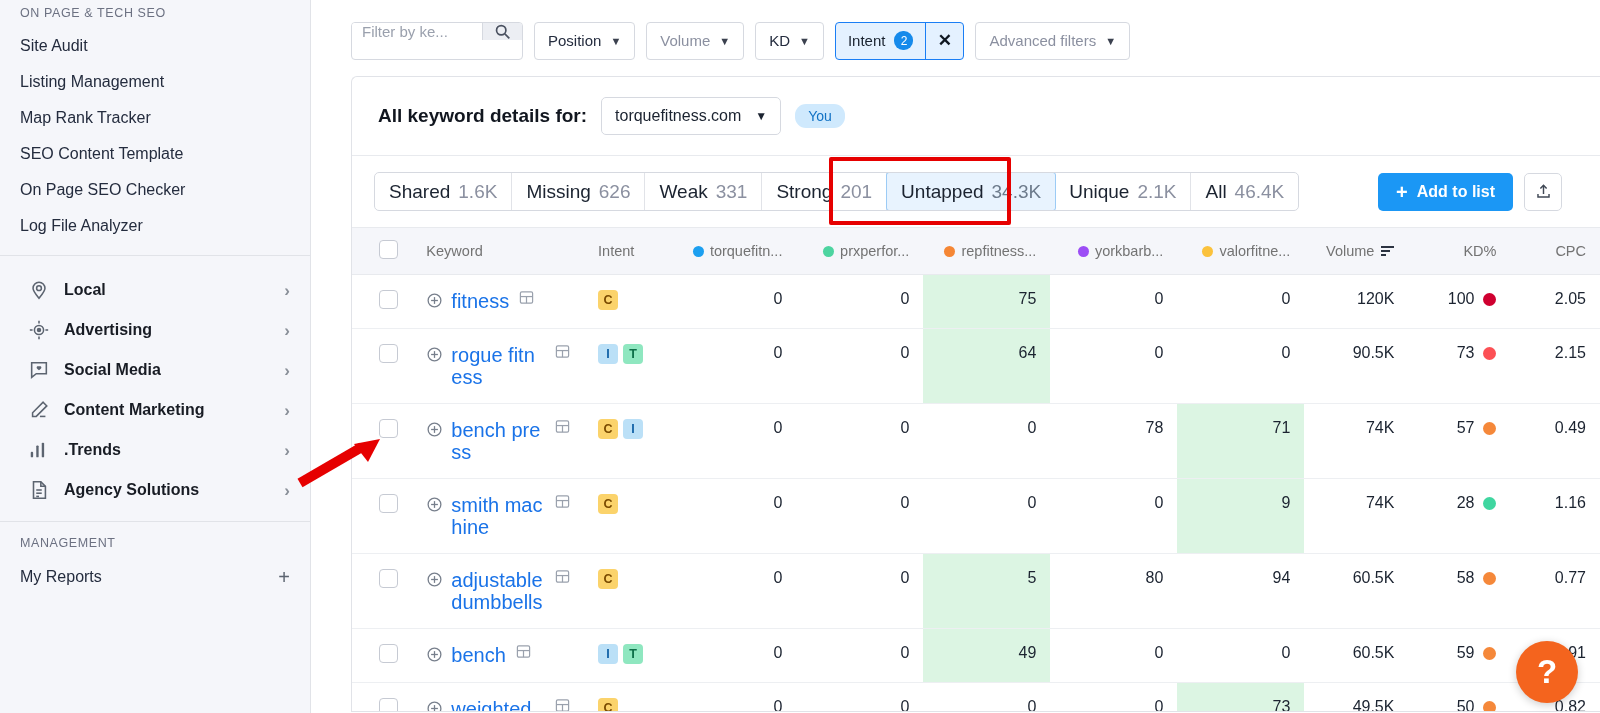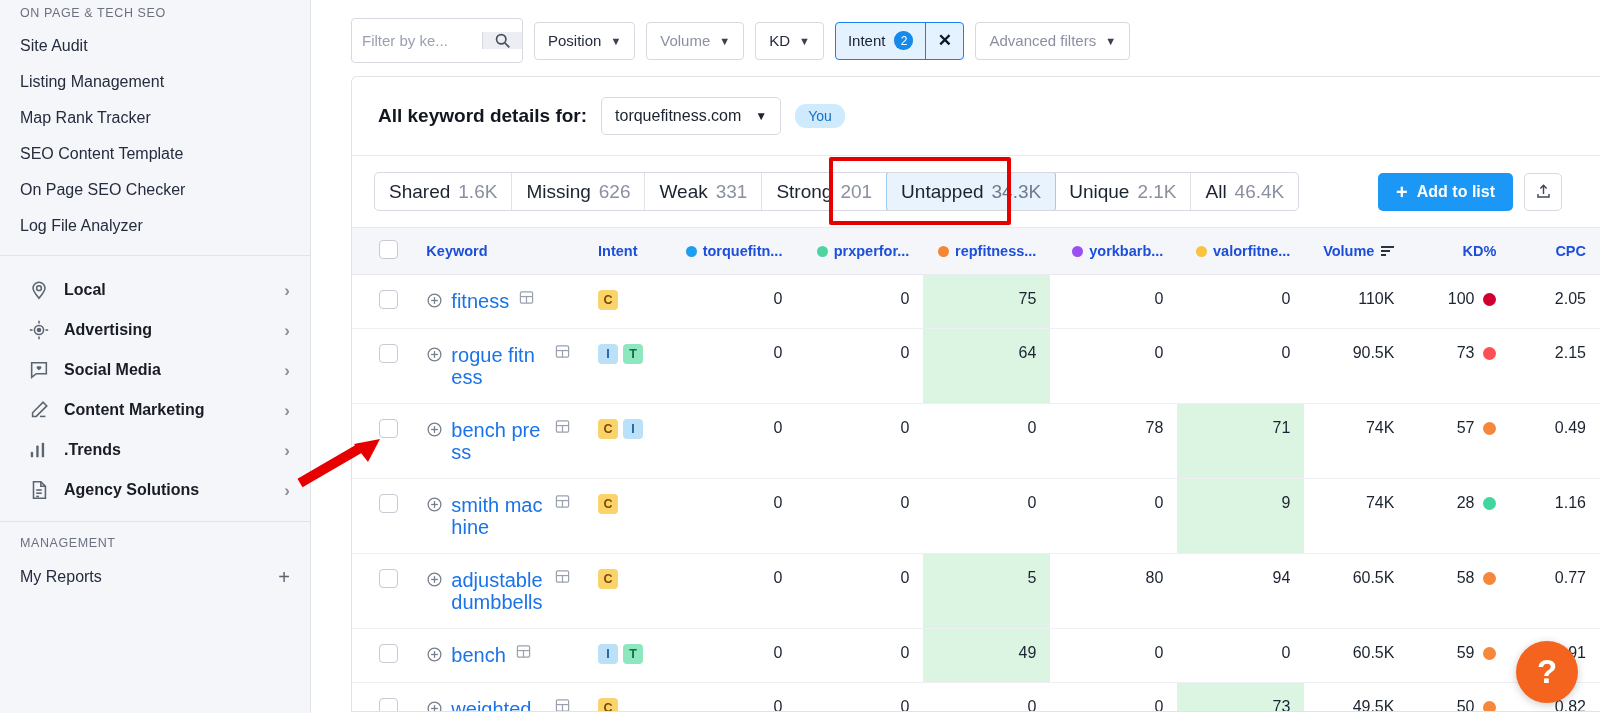--- a/index.html
+++ b/index.html
@@ -44,21 +44,21 @@
   .mgmt-row .plus { margin-left: auto; color: #5c6470; font-size: 20px; line-height: 1; }
 
   
   .main { flex: 1; height: 713px; background: #fff; position: relative; overflow: hidden; }
 
   .filterbar {
     display: flex; align-items: center; gap: 11px;
     padding: 18px 0 13px 40px; height: 76px;
   }
   .search-group {
-    display: flex; align-items: center; height: 45px;
+    display: flex; align-items: flex-start; height: 38px;
     border: 1px solid #d6d9e0; border-radius: 4px; overflow: hidden; background: #fff;
   }
   .search-group input {
     border: 0; outline: 0; width: 130px; padding: 0 10px;
     font-size: 15px; color: #6c7182; font-family: "Liberation Sans", sans-serif; background:#fff;
   }
   .search-group input::placeholder { color: #9aa0ad; }
   .search-btn {
     width: 40px; background: #eceef3; border-left: 1px solid #d6d9e0;
     display: flex; align-items: center; justify-content: center; color: #4a5160;
@@ -131,21 +131,21 @@
     border-radius: 5px; height: 38px; padding: 0 18px; font-size: 16px; font-weight: bold;
   }
   .exp-btn {
     width: 38px; height: 38px; border: 1px solid #d6d9e0; border-radius: 5px;
     display: flex; align-items: center; justify-content: center; background: #fff; color: #404855;
   }
 
   
   table.kw { width: 100%; border-collapse: collapse; table-layout: fixed; }
   table.kw thead th {
-    background: #f5f6fa; font-size: 14.5px; font-weight: 700; color: #1d4ed8;
+    background: #f5f6fa; font-size: 14.5px; font-weight: 400; color: #737373;
     padding: 12px 14px; border-top: 1px solid #e8eaee; border-bottom: 1px solid #e8eaee;
     text-align: right; white-space: nowrap; vertical-align: middle;
   }
   th.cb-col, td.cb-col { width: 58px; text-align: center; }
   th.kw-col, td.kw-col { width: 165px; text-align: left; }
   th.int-col, td.int-col { width: 82px; text-align: left; }
   th.dom-col, td.dom-col { width: 122px; }
   th.vol-col, td.vol-col { width: 100px; }
   th.kd-col, td.kd-col { width: 98px; }
   th.cpc-col, td.cpc-col { width: 86px; }
@@ -456,21 +456,21 @@
               <td class="int-col">
                 <span class="intents">
                   <span class="ibadge C">C</span>
                 </span>
               </td>
               <td class="dom-col">0</td>
               <td class="dom-col">0</td>
               <td class="dom-col green">75</td>
               <td class="dom-col">0</td>
               <td class="dom-col">0</td>
-              <td class="vol-col">110K</td>
+              <td class="vol-col">120K</td>
               <td class="kd-col">
                 <span class="kdwrap">
                   <span>100</span>
                   <span class="kddot" style="background:#cf0030"></span>
                 </span>
               </td>
               <td class="cpc-col">2.05</td>
             </tr>
             <tr>
               <td class="cb-col"><span class="chk"></span></td>

